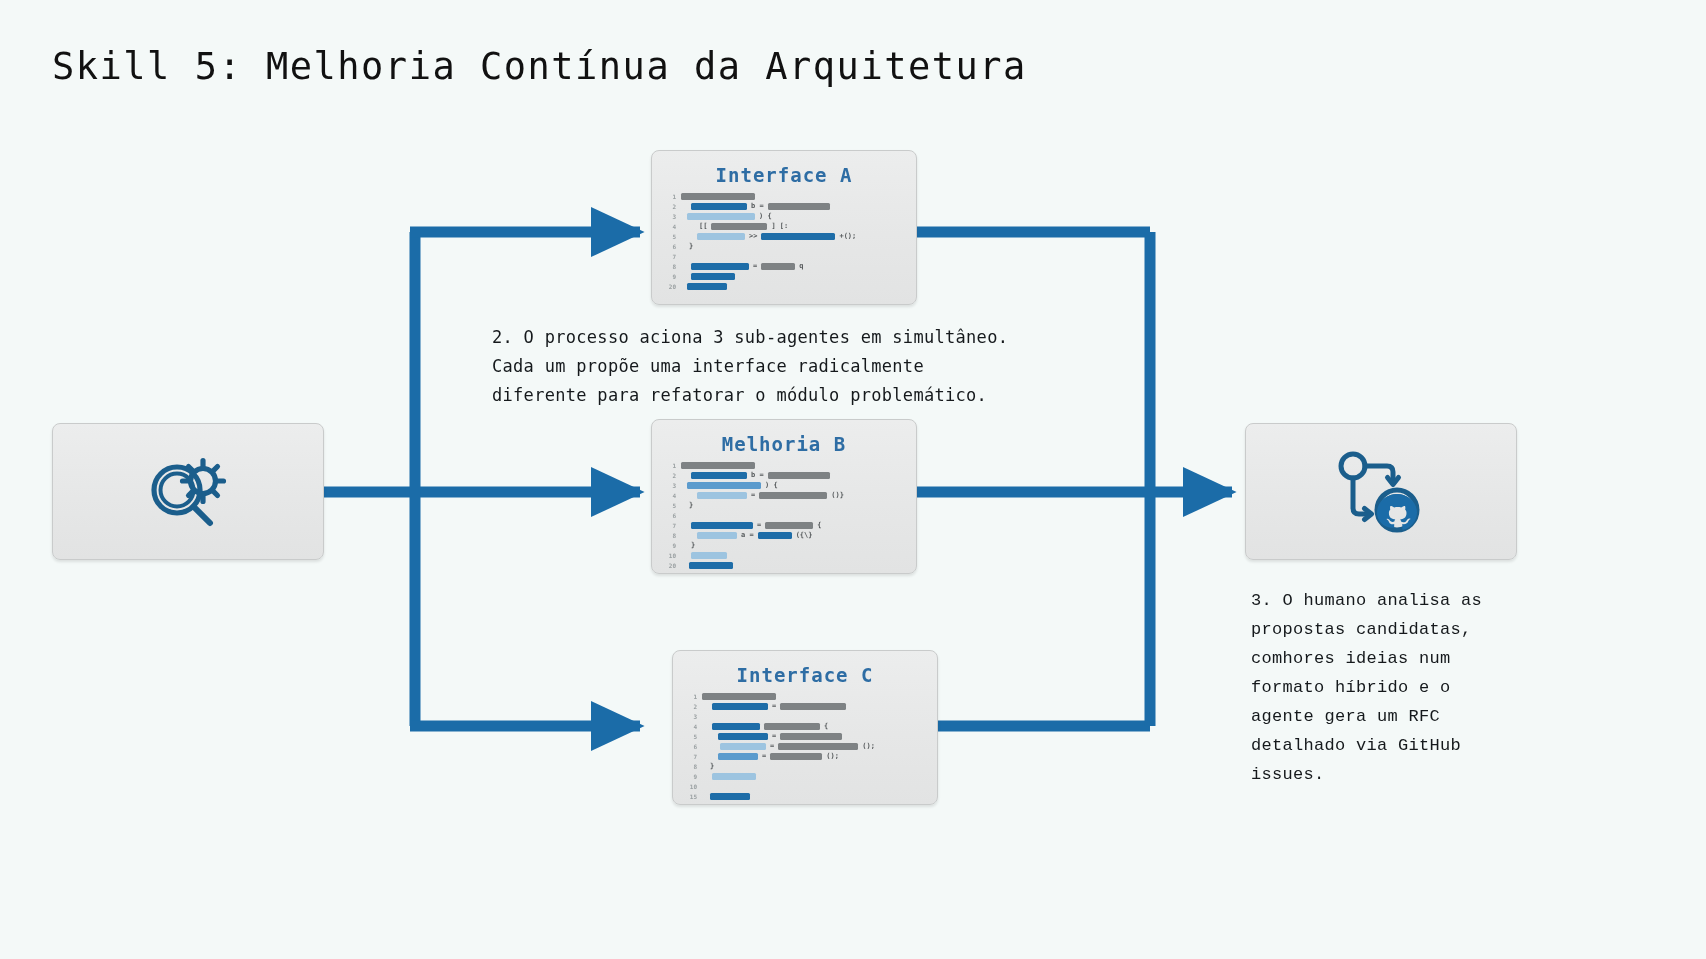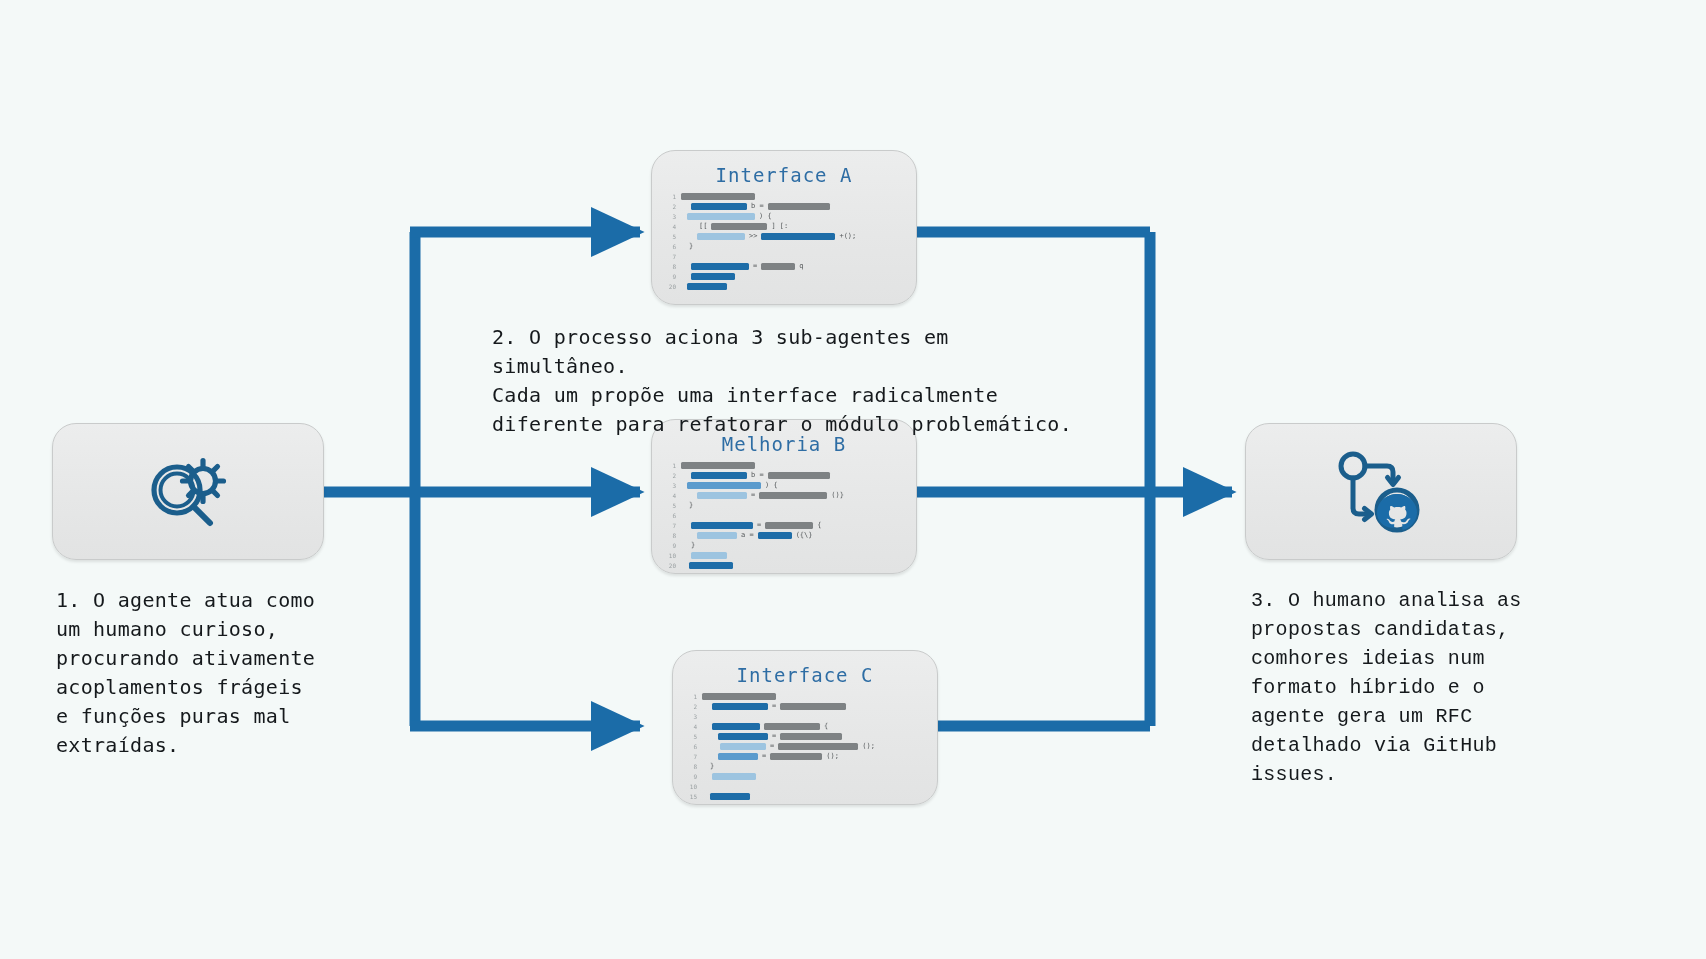--- a/index.html
+++ b/index.html
@@ -20,23 +20,24 @@
   }
 
   
   #wires{position:absolute;left:0;top:0;width:1706px;height:959px;}
 
   
   .card{
     position:absolute;
     background:linear-gradient(180deg,#eceded 0%,#e6e7e7 55%,#e2e3e3 100%);
     border:1px solid #c9cbcb;
-    border-radius:24px;
+    border-radius:8px;
     box-shadow:0 2px 3px rgba(0,0,0,.10);
     box-sizing:border-box;
+    font-weight:bold;
   }
 
   
   .endpoint{width:272px;height:137px;}
   #card-agent{left:52px;top:423px;}
   #card-human{left:1245px;top:423px;}
   .endpoint .icon-wrap{
     width:100%;height:100%;
     display:flex;align-items:center;justify-content:center;
   }
@@ -78,35 +79,36 @@
   .t-lblue {background:#9dc4e0;}
   .t-mblue {background:#5b9bcd;}
   .punct{
     font-size:7px;line-height:9px;color:#55595b;
     margin-right:4px;flex:none;white-space:pre;
   }
 
   
   .caption{
     position:absolute;
-    font-size:20px;
+    font-size:17px;
     line-height:29px;
     color:#15191c;
     white-space:pre-line;
     letter-spacing:.3px;
   }
   #cap-1{left:56px;top:586px;width:300px;}
   #cap-2{left:492px;top:323px;width:600px;}
   #cap-3{left:1251px;top:586px;width:290px;font-family:Liberation Mono, monospace;}
 </style>
 </head>
 <body style="background: rgb(244, 249, 248);">
 
 <div id="stage">
 
+  <div class="title">Skill 5: Melhoria Contínua da Arquitetura</div>
 
   <svg id="wires" viewBox="0 0 1706 959" xmlns="http://www.w3.org/2000/svg">
     <defs>
       <marker id="arrow" viewBox="0 0 10 10" refX="8.6" refY="5" markerWidth="5.2" markerHeight="5.2" orient="auto-start-reverse">
         <path d="M0,0.6 L9.4,5 L0,9.4 z" fill="#1b6ca8"></path>
       </marker>
     </defs>
     <g fill="none" stroke="#1b6ca8" stroke-width="11" stroke-linecap="butt">
 
       <path d="M324,492 L640,492" marker-end="url(#arrow)"></path>
@@ -372,26 +374,20 @@
           <span class="lno">10</span>
         </div>
         <div class="cline">
           <span class="lno">15</span>
           <span style="width: 8px; flex: 0 0 auto;"></span>
           <span class="tok t-blue" style="width: 40px;"></span>
         </div>
       </div>
   </div>
 
-  <div class="caption" id="cap-1">1. O agente atua como
-um humano curioso,
-procurando ativamente
-acoplamentos frágeis
-e funções puras mal
-extraídas.</div>
   <div class="caption" id="cap-2">2. O processo aciona 3 sub-agentes em simultâneo.
 Cada um propõe uma interface radicalmente
 diferente para refatorar o módulo problemático.</div>
   <div class="caption" id="cap-3">3. O humano analisa as
 propostas candidatas,
 comhores ideias num
 formato híbrido e o
 agente gera um RFC
 detalhado via GitHub
 issues.</div>

